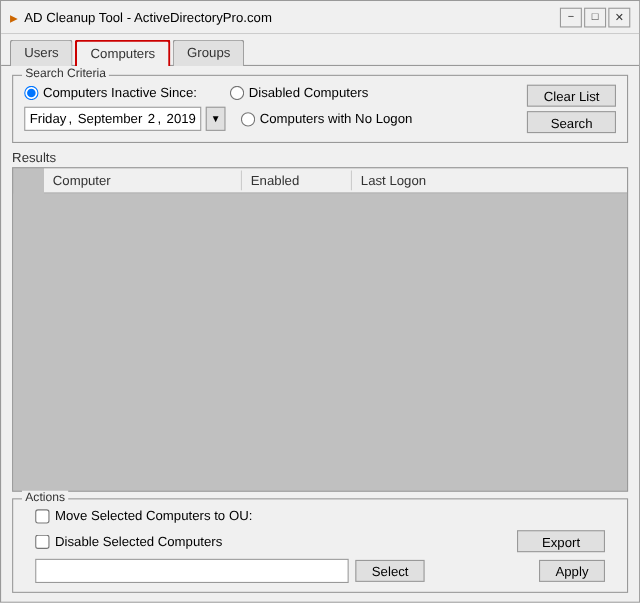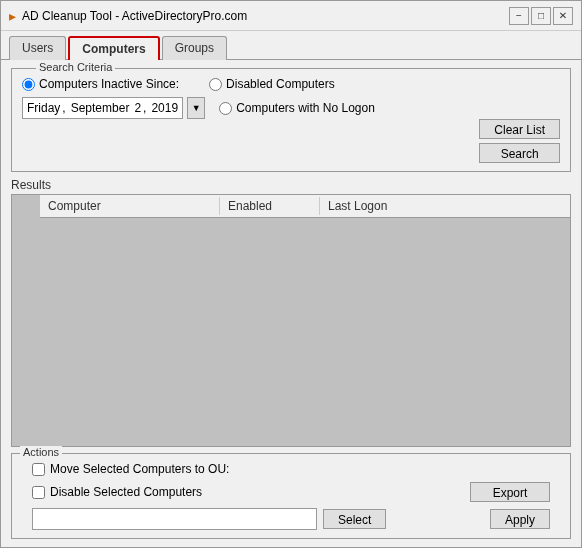--- a/index.html
+++ b/index.html
@@ -76,21 +76,21 @@
       cursor: pointer;
       font-size: 12px;
       border-radius: 3px 3px 0 0;
       color: #333;
       position: relative;
       bottom: -1px;
     }
     .tab.active {
       background: #f0f0f0;
       border-bottom: 1px solid #f0f0f0;
-      font-weight: bold;
+      font-weight: normal;
       z-index: 1;
     }
     .tab.computers-tab {
       border: 2px solid #cc0000;
       border-bottom: none;
       bottom: -1px;
     }
 
     
     .content {
@@ -105,21 +105,21 @@
       border: 1px solid #999;
       padding: 8px 10px;
       background: #f0f0f0;
       position: relative;
     }
     .search-criteria-legend {
       font-size: 11px;
       color: #333;
       position: absolute;
       top: -8px;
-      left: 24px;
+      left: 8px;
       background: #f0f0f0;
       padding: 0 3px;
     }
     .criteria-row {
       display: flex;
       align-items: center;
       gap: 10px;
       margin-bottom: 6px;
       flex-wrap: wrap;
     }
@@ -294,21 +294,21 @@
     <div class="tab">
       <span>Groups</span>
     </div>
   </div>
 
   <div class="content">
 
     <div class="search-criteria">
       <span class="search-criteria-legend">Search Criteria</span>
 
-      <div style="display:flex; align-items:flex-start; justify-content:center;flex-direction:column;">
+      <div style="display:flex; align-items:flex-start; justify-content:center;">
         <div>
           <div class="criteria-row">
             <div class="radio-group">
               <input type="radio" name="criteria" id="r1" checked="" style="">
               <label for="r1">Computers Inactive Since:</label>
             </div>
             <div class="radio-group" style="margin-left:20px;">
               <input type="radio" name="criteria" id="r2" style="">
               <label for="r2">Disabled Computers</label>
             </div>

